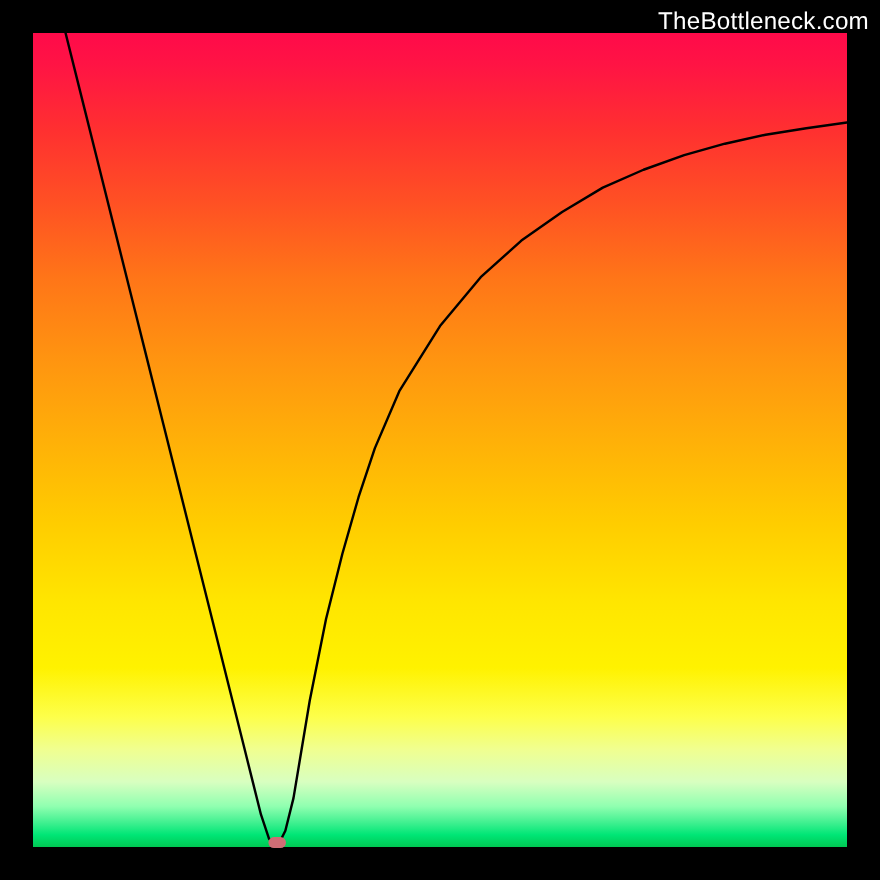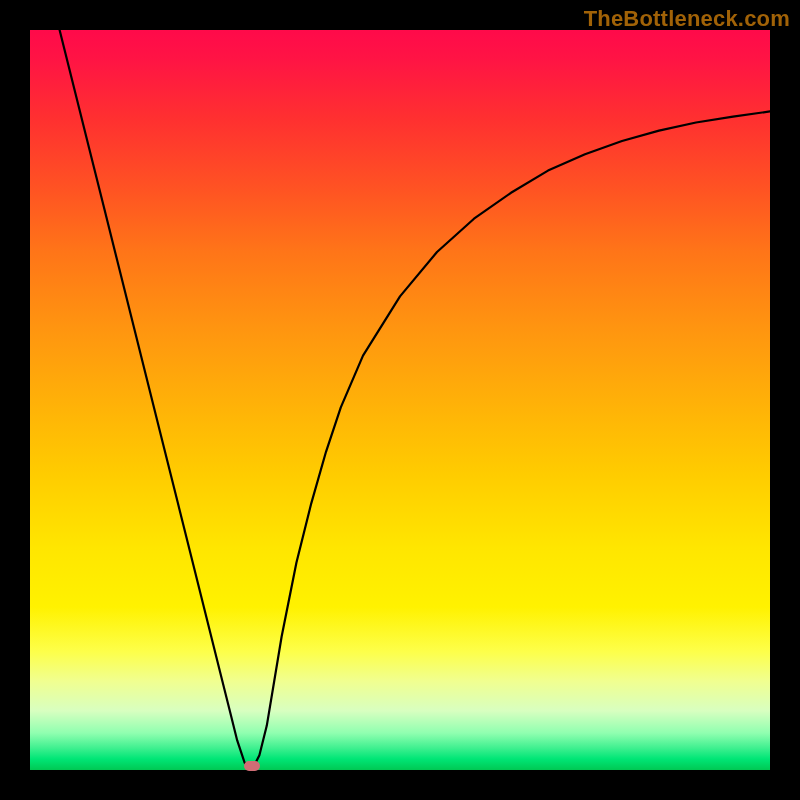--- a/index.html
+++ b/index.html
@@ -33,23 +33,23 @@
       #d8ffc0 92%,
       #90ffb0 95%,
       #40f090 97%,
       #00e676 98.5%,
       #00c853 100%);
   }
   .watermark {
     position: absolute;
     top: 6px;
     right: 10px;
-    color: #a16207;
+    color: #ffffff;
     font-size: 22px;
-    font-weight: 700;
+    font-weight: 400;
     letter-spacing: 0.2px;
   }
   .curve-svg {
     position: absolute;
     left: 0;
     top: 0;
     width: 100%;
     height: 100%;
   }
   .marker {

